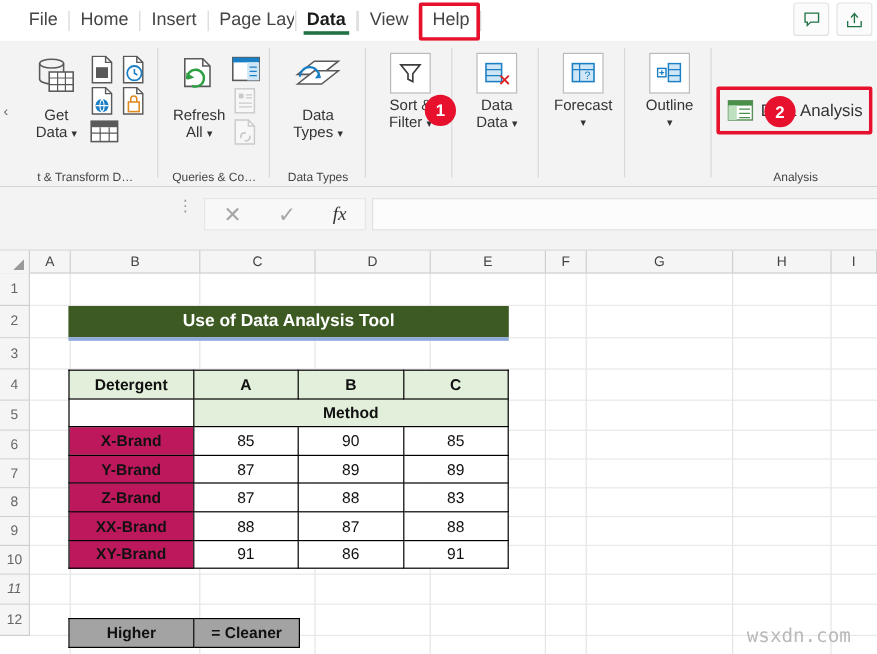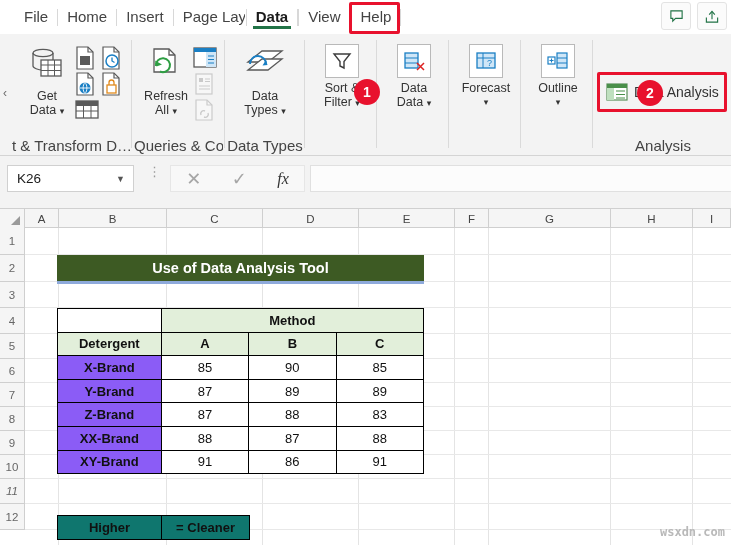--- a/index.html
+++ b/index.html
@@ -65,21 +65,21 @@
     font-size:12px; color:#6b6b6b;
   }
   .grp {
     position:absolute; top:0; height:122px;
   }
   .grp-div {
     position:absolute; top:6px; width:1px; height:108px; background:#dadada;
   }
   .grp-label {
     position:absolute; bottom:2px; width:100%;
-    text-align:center; font-size:15px; color:#444;
+    text-align:center; font-size:10px; color:#444;
     white-space:nowrap; overflow:hidden;
   }
   .bigbtn {
     position:absolute;
     display:flex; flex-direction:column; align-items:center;
     font-size:12.5px; color:#333; line-height:14px; text-align:center;
     white-space:nowrap;
   }
   .bigbtn .lbl { margin-top:3px; }
   .iconbox {
@@ -192,36 +192,35 @@
     font-size:13px; color:#111;
   }
   .tbl td {
     border:1px solid #000000;
     text-align:center;
     height:23.6px;
     padding:0 2px;
   }
   .tbl td.hdr { background:#e2efda; font-weight:bold; }
   .tbl td.blank { background:#ffffff; border-top:1px solid #000; }
-  .tbl td.rowlbl { background:#8b5cf6; font-weight:bold; }
+  .tbl td.rowlbl { background:#be185d; font-weight:bold; }
   .tbl td.val { background:#ffffff; }
   .legend {
     position:absolute; z-index:5;
     border-collapse:collapse; font-size:13px; color:#111;
   }
   .legend td {
     border:1px solid #000; height:24px; text-align:center;
-    font-weight:bold; background:#0f766e; padding:0 6px;
+    font-weight:bold; background:#a3a3a3; padding:0 6px;
   }
   .watermark {
-    position:absolute; right:6px; bottom:6px;
-    font-size:12px; color:#b9b9b9;
+    position:absolute; right:22px; bottom:6px;
+    font-size:16px; color:#b9b9b9;
     font-family:"DejaVu Sans Mono", monospace;
     z-index:9;
-    font-weight:bold;
   }
 </style>
 </head>
 <body>
 
 <div id="app">
 
   <div class="tabbar">
     <div class="tab first"><span>File</span></div>
     <div class="tab-sep"></div>
@@ -453,24 +452,20 @@
       </div>
     </div>
     <div class="badge" style="left:637px; top:46px;">
       <span>2</span>
     </div>
 
    </div>
   </div>
 
   <div class="fbar">
-    <div class="namebox">
-      <span>K26</span>
-      <span class="caret">▼</span>
-    </div>
     <div class="nb-dots">⋮</div>
     <div class="fb-icons">
       <span style="font-size:18px;">✕</span>
       <span style="font-size:18px;">✓</span>
       <span style="font-size:16px; font-style:italic; font-family:'Liberation Serif',serif; color:#333;">fx</span>
     </div>
     <div class="fb-input"></div>
   </div>
 
   <div class="grid">
@@ -569,28 +564,28 @@
     </div>
 
     <div class="title-banner" style="left:57px; top:46px; width:367px; height:26px;">
       <span>Use of Data Analysis Tool</span>
     </div>
     <div class="title-underline" style="left:57px; top:72px; width:367px; height:3px;"></div>
 
     <table class="tbl" style="left:57px; top:99px; width:367px;">
       <tbody>
           <tr>
-        <td class="blank" style="width:104px;"></td>
-        <td class="hdr" colspan="3">Method</td>
-      </tr>
-      <tr>
         <td class="hdr" style="width:104px;">Detergent</td>
         <td class="hdr" style="width:88px;">A</td>
         <td class="hdr" style="width:88px;">B</td>
         <td class="hdr" style="width:88px;">C</td>
+      </tr>
+      <tr>
+        <td class="blank" style="width:104px;"></td>
+        <td class="hdr" colspan="3">Method</td>
       </tr>
       <tr>
         <td class="rowlbl">X-Brand</td>
         <td class="val">85</td>
         <td class="val">90</td>
         <td class="val">85</td>
       </tr>
       <tr>
         <td class="rowlbl">Y-Brand</td>
         <td class="val">87</td>

